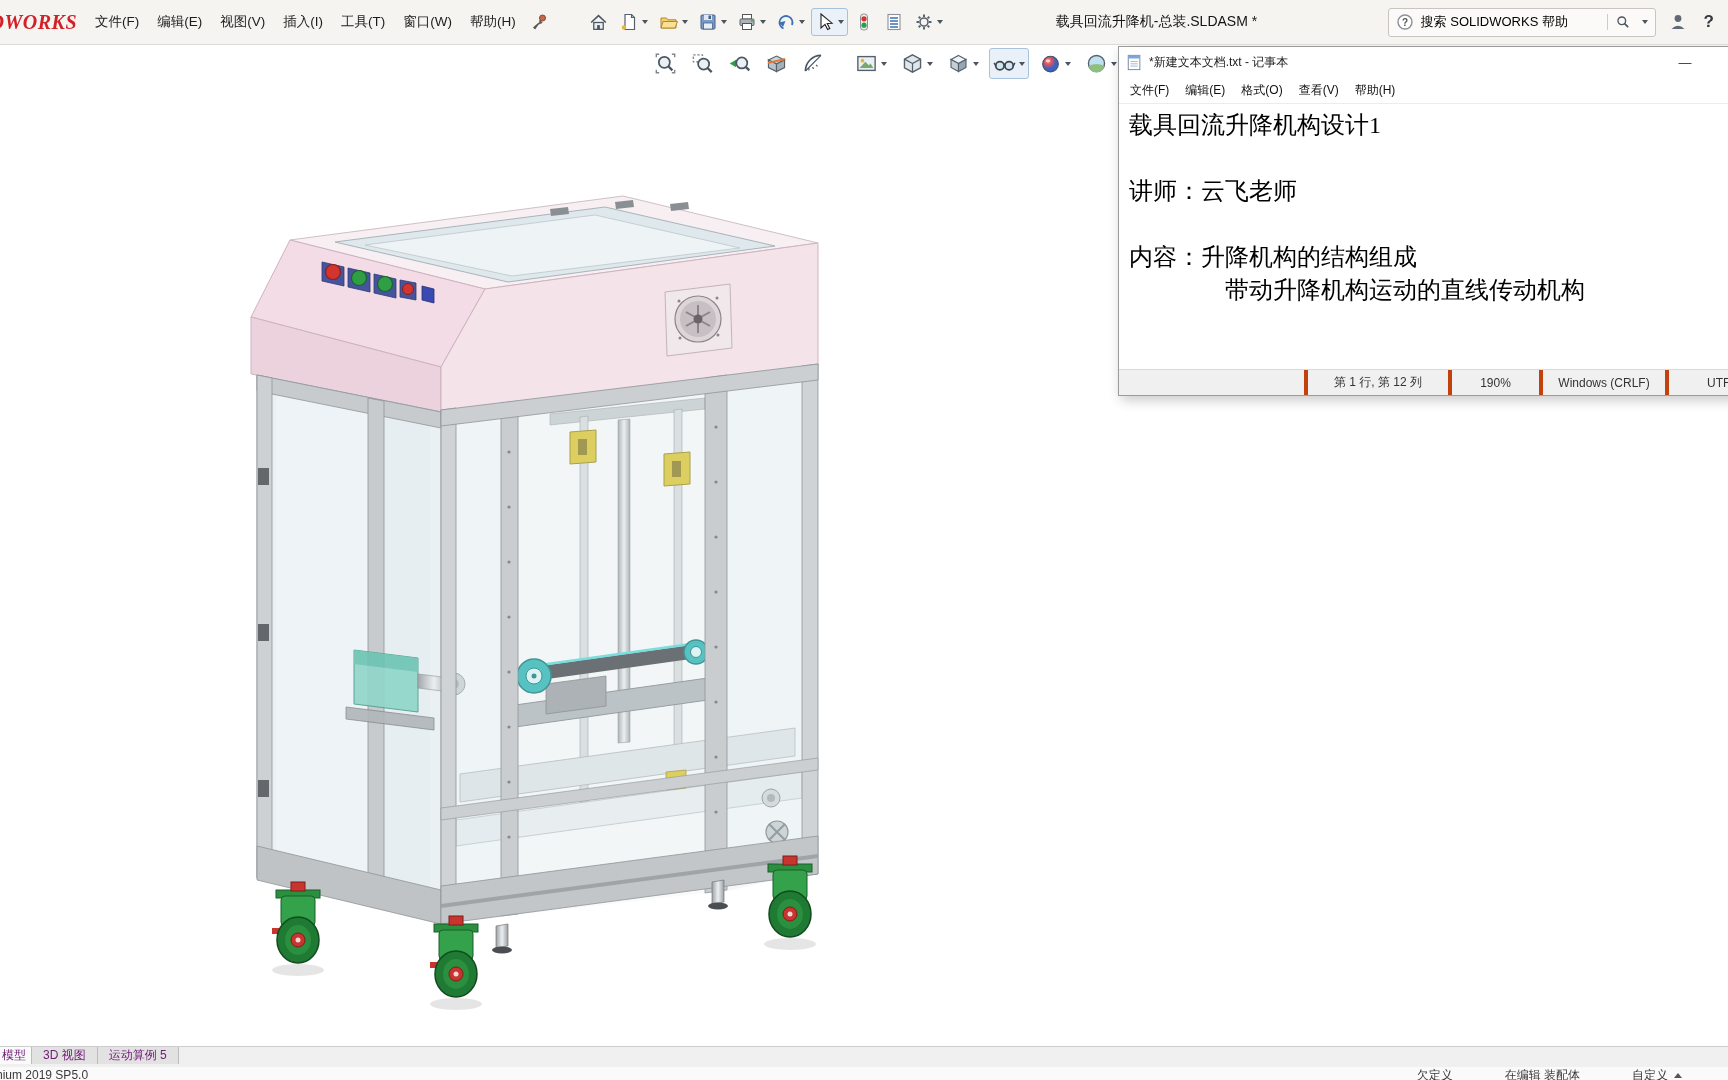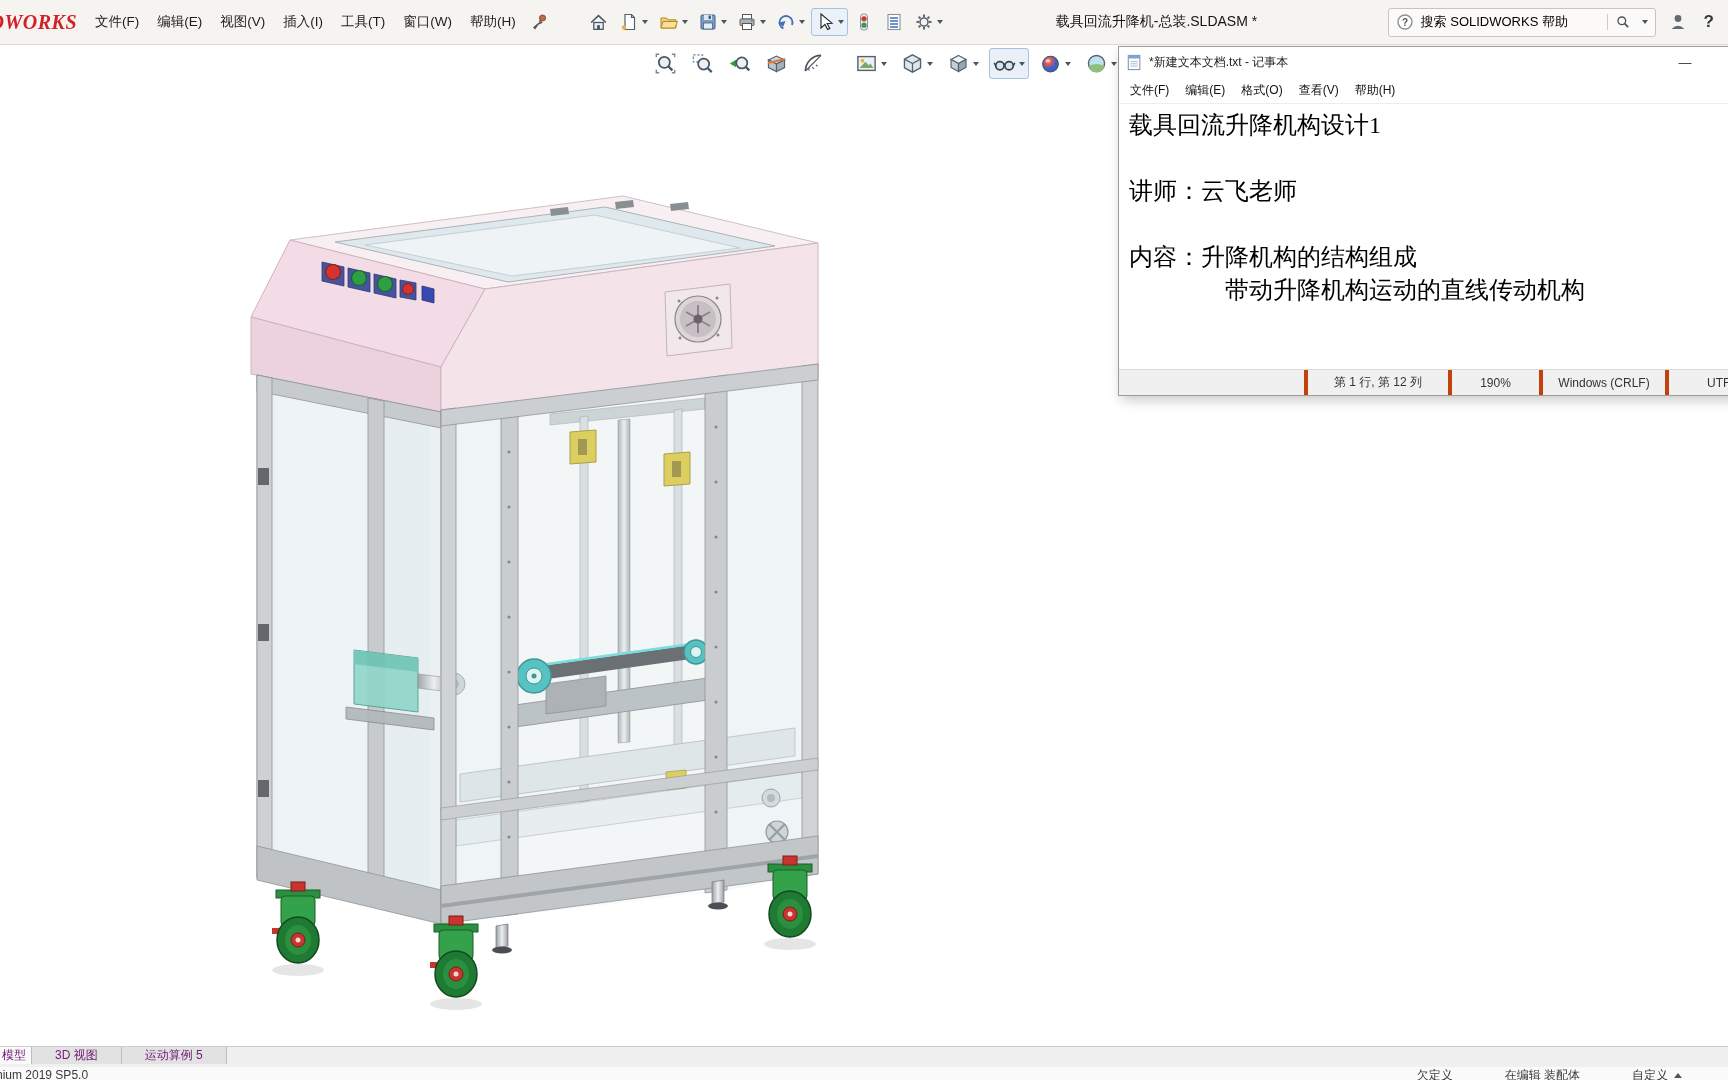--- a/index.html
+++ b/index.html
@@ -52,21 +52,21 @@
   .np-line{white-space:pre;min-height:33px;}
   .np-status{height:25px;flex:none;border-top:1px solid #d9d9d9;background:#f0f0f0;
     display:flex;align-items:center;font-size:12px;color:#333;}
   .np-seg{height:100%;display:flex;align-items:center;justify-content:center;
     border-left:4px solid #c2410c;flex:none;white-space:nowrap;}
   .np-spacer{flex:1;border-left:none;}
 
   
   .tabsbar{position:absolute;left:0;top:1046px;width:1728px;height:21px;background:#f0f0f0;
     border-top:1px solid #cdcdcd;display:flex;align-items:flex-start;font-size:12px;color:#701a75;z-index:15;}
-  .tab{display:flex;align-items:center;padding:0 23px;border-right:1px solid #bdbdbd;
+  .tab{display:flex;align-items:center;padding:0 11px;border-right:1px solid #bdbdbd;
     background:#e2e2e2;white-space:nowrap;}
   .tab.active{background:#fafafa;}
   .tab.clip{width:26px;padding:0 5px 0 0;overflow:hidden;justify-content:flex-end;}
   .bottombar{position:absolute;left:0;top:1067px;width:1728px;height:20px;background:#fafafa;
     display:flex;align-items:flex-start;font-size:12px;color:#3a3a3a;z-index:15;line-height:17px;}
   .bb-left{margin-left:-26px;white-space:nowrap;}
   .bb-right{margin-left:auto;display:flex;gap:52px;margin-right:46px;align-items:flex-start;}
   .bb-item{white-space:nowrap;display:flex;align-items:center;gap:6px;}
   .up-tri{display:inline-block;width:0;height:0;border-left:4px solid transparent;
     border-right:4px solid transparent;border-bottom:5px solid #555;}

